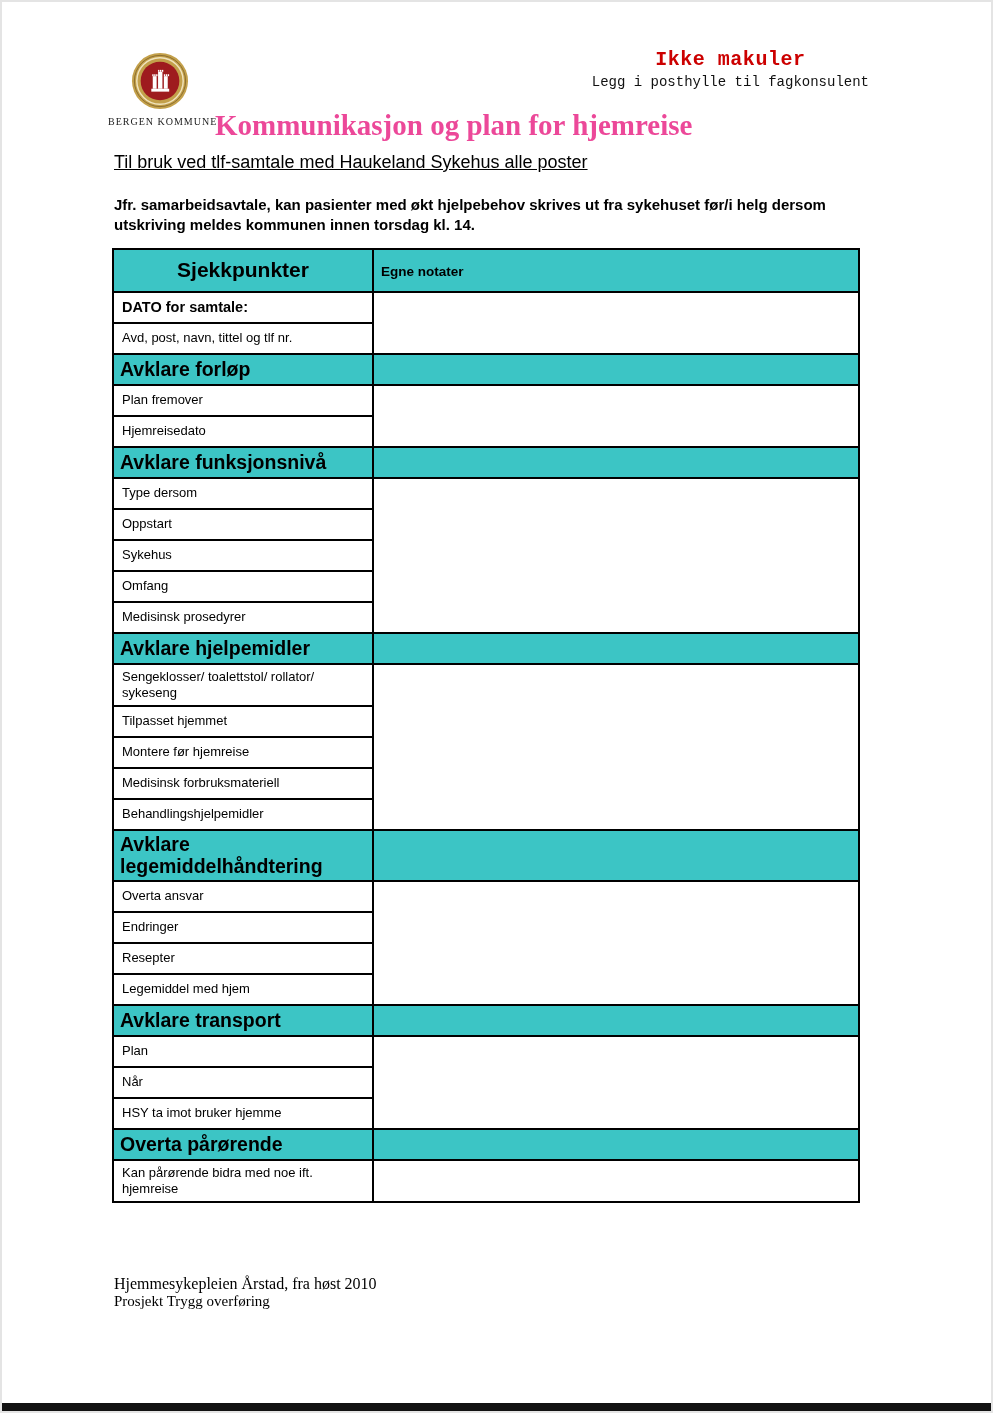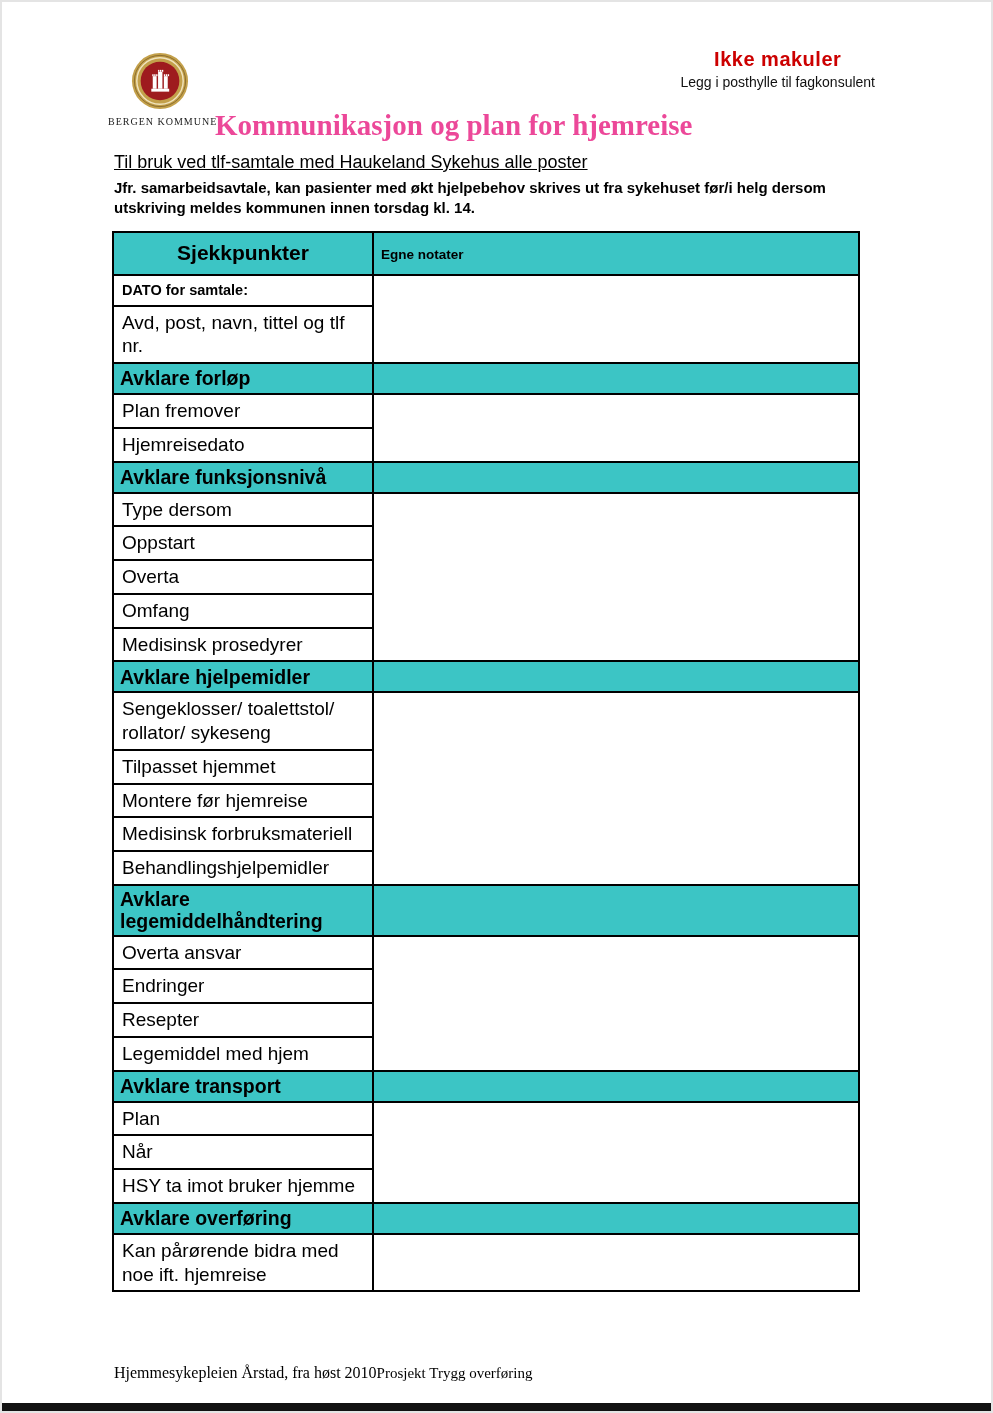--- a/index.html
+++ b/index.html
@@ -12,23 +12,23 @@
     border: 2px solid #e4e4e4;
     overflow: hidden;
     font-family: "Liberation Sans", sans-serif;
     color: #000;
   }
 
   
   .stamp {
     position: absolute;
     top: 46px;
-    right: 116px;
+    right: 122px;
     text-align: center;
-    font-family: Liberation Sans, sans-serif;
+    font-family: Liberation Mono, monospace;
   }
   .stamp-title {
     font-size: 20px;
     font-weight: bold;
     color: var(--stamp-color, #cc0000);
     letter-spacing: 0.5px;
   }
   .stamp-sub {
     font-size: 14px;
     color: #111;
@@ -66,21 +66,21 @@
   
   .content {
     position: absolute;
     top: 150px;
     left: 110px;
     width: 746px;
   }
   .doc-subtitle {
     font-size: 18px;
     text-decoration: underline;
-    margin: 0 0 5px 2px;
+    margin: 0 0 22px 2px;
   }
   .doc-intro {
     font-size: 15px;
     font-weight: bold;
     line-height: 1.35;
     max-width: 726px;
     margin: 0 0 12px 2px;
   }
 
   
@@ -118,39 +118,40 @@
     padding: 2px 4px 2px 6px;
     height: 31px;
     line-height: 1.15;
   }
   td.section-notes-cell {
     background: var(--accent, #3cc5c5);
     height: 31px;
   }
   td.item-cell {
     background: #fff;
-    font-size: 19px;
+    font-size: 13px;
     padding: 4px 4px 4px 8px;
     height: 31px;
     line-height: 1.25;
   }
   td.item-cell.bold-label {
     font-weight: bold;
     font-size: 14.5px;
   }
   td.notes-cell { background: #fff; }
 
   
   .doc-footer {
     display: flex;
     justify-content: flex-start;
     align-items: baseline;
     margin-top: 72px;
     width: 762px;
     font-family: "Liberation Serif", serif;
+    flex-direction: column;
   }
   .footer-left  { font-size: 16px; margin-left: 2px; }
   .footer-right { font-size: 15px; }
 
   .bottom-bar {
     position: absolute;
     left: 0; right: 0; bottom: 0;
     height: 8px;
     background: #121212;
   }
@@ -229,21 +230,21 @@
             <td class="section-notes-cell"></td>
           </tr>
           <tr class="item-row">
             <td class="item-cell">Type dersom</td>
             <td class="notes-cell" rowspan="5"></td>
           </tr>
           <tr class="item-row">
             <td class="item-cell">Oppstart</td>
           </tr>
           <tr class="item-row">
-            <td class="item-cell">Overta</td>
+            <td class="item-cell">Sykehus</td>
           </tr>
           <tr class="item-row">
             <td class="item-cell">Omfang</td>
           </tr>
           <tr class="item-row">
             <td class="item-cell">Medisinsk prosedyrer</td>
           </tr>
           <tr class="section-row">
             <td class="section-cell">Avklare hjelpemidler</td>
             <td class="section-notes-cell"></td>
@@ -289,21 +290,21 @@
             <td class="item-cell">Plan</td>
             <td class="notes-cell" rowspan="3"></td>
           </tr>
           <tr class="item-row">
             <td class="item-cell">Når</td>
           </tr>
           <tr class="item-row">
             <td class="item-cell">HSY ta imot bruker hjemme</td>
           </tr>
           <tr class="section-row">
-            <td class="section-cell">Avklare overføring</td>
+            <td class="section-cell">Overta pårørende</td>
             <td class="section-notes-cell"></td>
           </tr>
           <tr class="item-row">
             <td class="item-cell">Kan pårørende bidra med noe ift. hjemreise</td>
             <td class="notes-cell" rowspan="1"></td>
           </tr>
         </tbody>
     </table>
 
     <div class="doc-footer">

